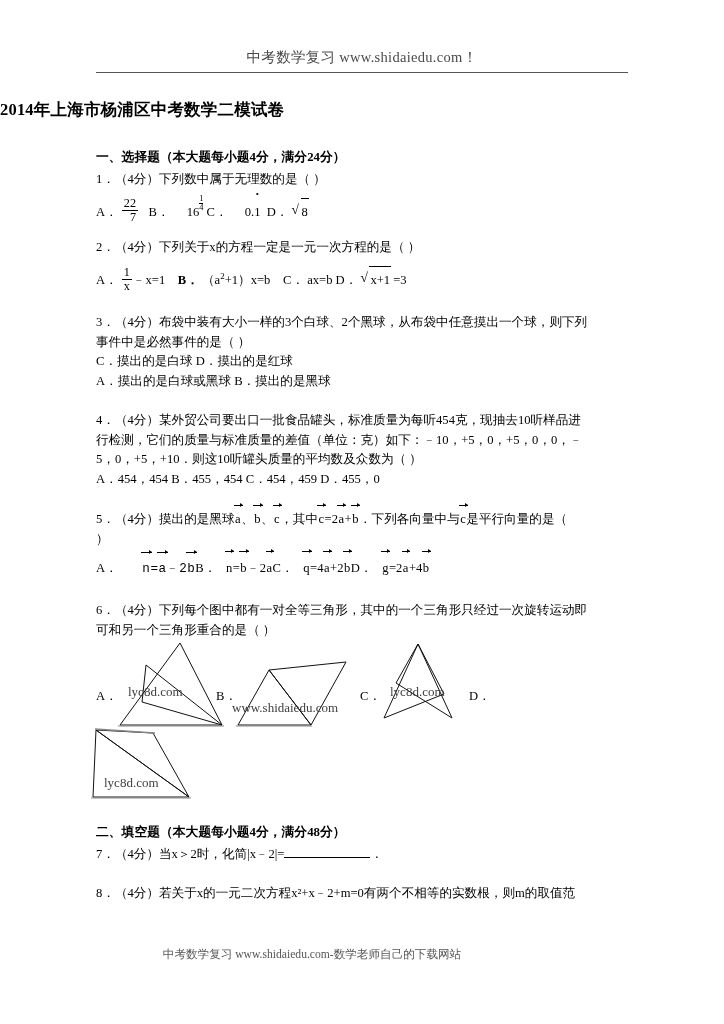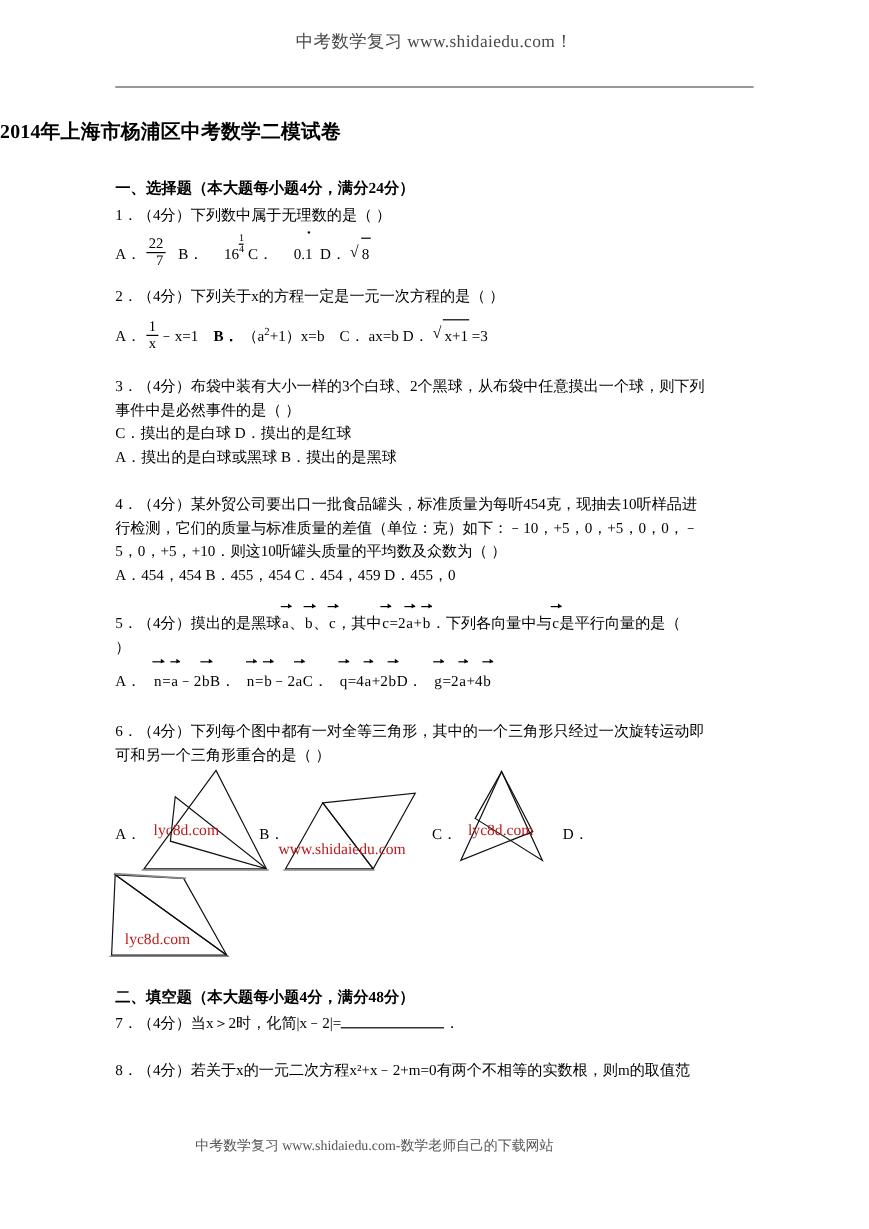--- a/index.html
+++ b/index.html
@@ -19,21 +19,21 @@
     position: absolute;
     left: 0; top: 0;
     width: 724px;
     height: 1024px;
     box-sizing: border-box;
   }
 
   
   .header {
     position: absolute;
-    left: 0; top: 25px;
+    left: 0; top: 48px;
     width: 724px;
     text-align: center;
     font-size: 14.5px;
     letter-spacing: .3px;
     color: #4a4a4a;
   }
   .header-rule {
     position: absolute;
     left: 96px; top: 72px;
     width: 532px;
@@ -164,21 +164,21 @@
   }
   .figs svg { position: absolute; }
   .fig-label {
     position: absolute;
     font-size: 12.6px;
   }
 
   
   .wm {
     position: absolute;
-    color: #b91c1c;
+    color: #404040;
     font-size: 13px;
     white-space: nowrap;
     pointer-events: none;
     z-index: 0;
   }
 
   
   .footer {
     position: absolute;
     left: 0; top: 947px;
@@ -257,21 +257,21 @@
 
     <div class="gap-l"></div>
 
     <p class="q-line">
       <span>5．</span><span>（4分）</span><span>摸出的是黑球</span><span class="vec">a</span>、<span class="vec">b</span>、<span class="vec">c</span><span>，其中</span><span class="vec">c</span>=2<span class="vec">a</span>+<span class="vec">b</span><span>．下列各向量中与</span><span class="vec">c</span><span>是平行向量的是（</span>
     </p>
     <p class="q-line">）</p>
     <div class="gap-s"></div>
     <p class="opt-row" style="line-height:24px;">
       <span>A．</span>
-      <span style="margin-left:7px;"><span class="vec">n</span>=<span class="vec">a</span>﹣2<span class="vec">b</span></span><span style="font-weight:normal;">B．</span>
+      <span style="margin-left:21px;font-family:Liberation Mono, monospace;"><span class="vec">n</span>=<span class="vec">a</span>﹣2<span class="vec">b</span></span><span style="font-weight:normal;">B．</span>
       <span style="margin-left:6px;"><span class="vec">n</span>=<span class="vec">b</span>﹣2<span class="vec">a</span></span><span>C．</span>
       <span style="margin-left:6px;"><span class="vec">q</span>=4<span class="vec">a</span>+2<span class="vec">b</span></span><span>D．</span>
       <span style="margin-left:6px;"><span class="vec">g</span>=2<span class="vec">a</span>+4<span class="vec">b</span></span>
     </p>
 
     <div class="gap-l"></div>
 
     <p class="q-line">
       <span>6．</span><span>（4分）</span><span>下列每个图中都有一对全等三角形，其中的一个三角形只经过一次旋转运动即</span>
     </p>

